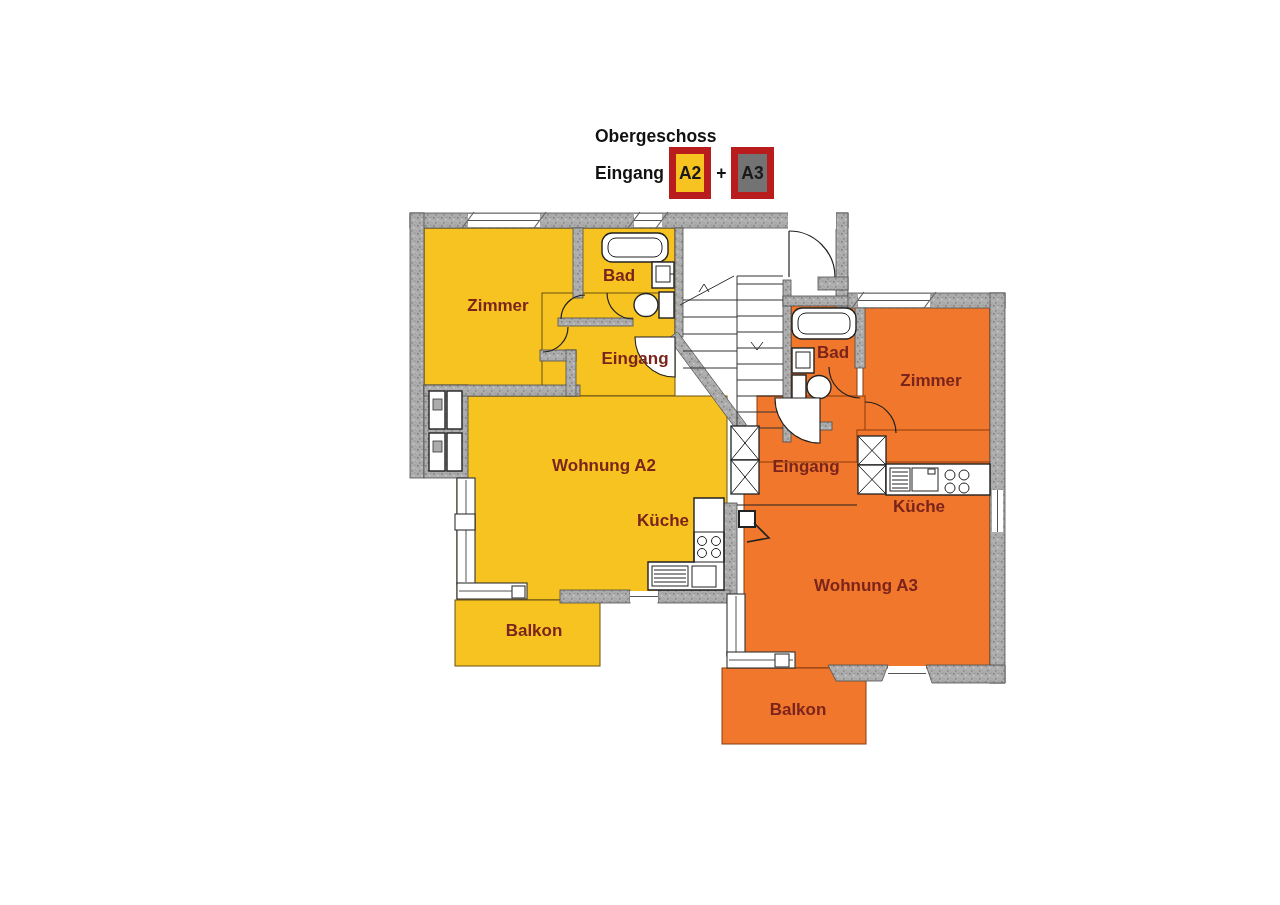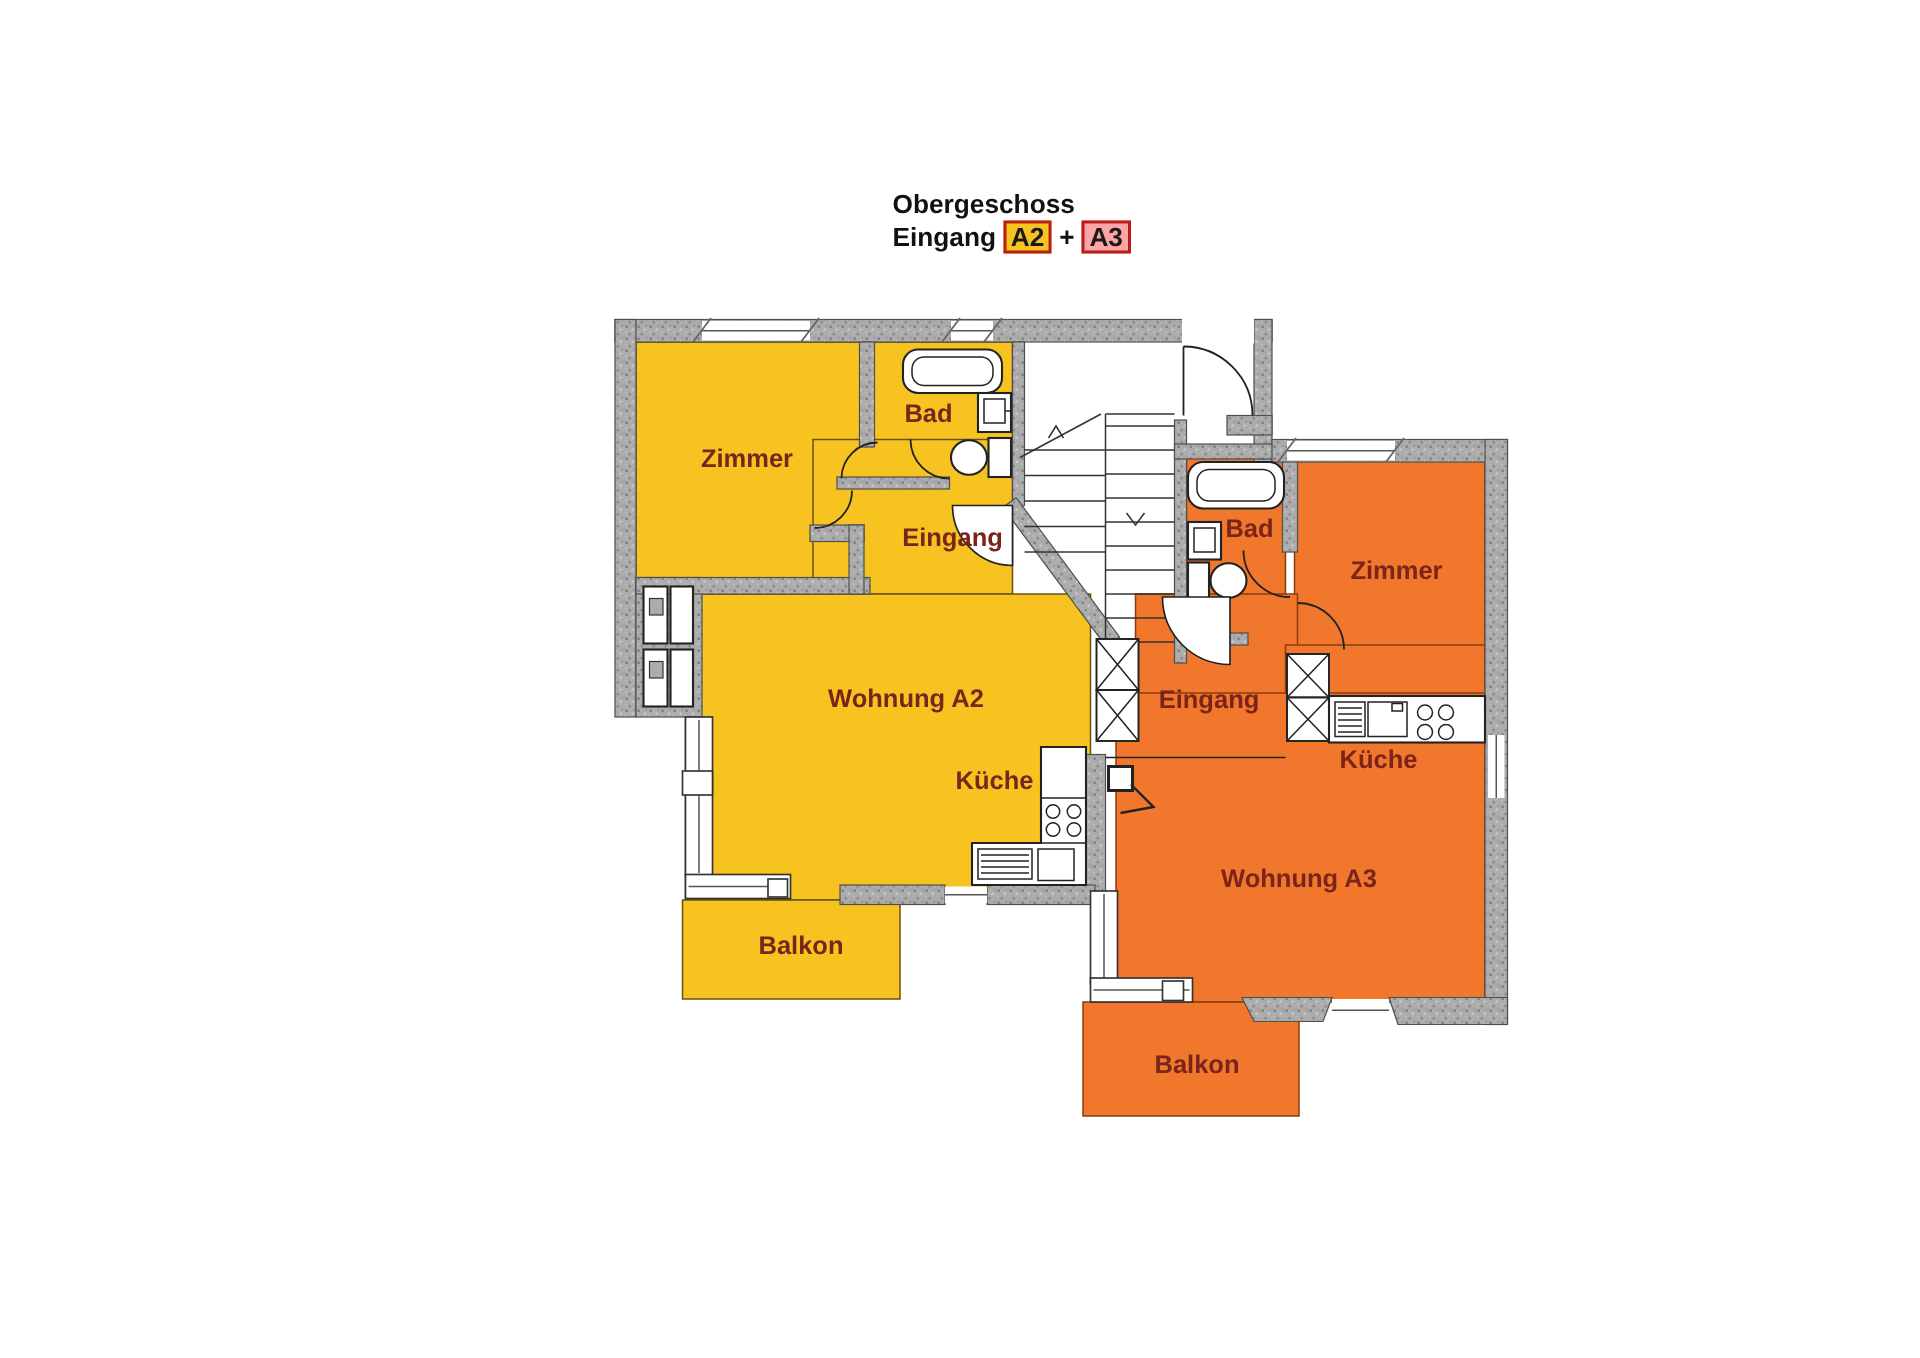--- a/index.html
+++ b/index.html
@@ -1,20 +1,20 @@
 <!DOCTYPE html>
 <html><head>
 <meta charset="utf-8">
 <style>
   html,body{margin:0;padding:0;background:#ffffff;}
   .stage{position:relative;width:1280px;height:905px;background:#ffffff;overflow:hidden;
          font-family:"Liberation Sans", sans-serif;}
   .titleblock{position:absolute;left:595px;top:125px;color:#111;font-size:17.5px;
               font-weight:600;line-height:22px;white-space:nowrap;}
-  .chip{display:inline-block;padding:0 3px;border:2px solid #b91c1c;color:#1a1a1a;
+  .chip{display:inline-block;padding:10px 3px;border:7px solid #b91c1c;color:#1a1a1a;
         font-weight:600;line-height:18px;}
   .chip.c-a2{background:#F6C320;}
   .chip.c-a3{background:#F0772B;}
   svg{position:absolute;left:0;top:0;}
   .a2f{fill:#F6C320;stroke:#6b5210;stroke-width:1;}
   .a3f{fill:#F0772B;stroke:#8a3c0e;stroke-width:1;}
   .balk{stroke-width:1;}
   .wall{fill:url(#wallpat);stroke:#4f4f4f;stroke-width:0.8;}
   .win{fill:#ffffff;stroke:none;}
   .winline{stroke:#555;stroke-width:1;fill:none;}
@@ -34,21 +34,21 @@
 <body>
 
 <div class="stage">
 
   <div class="titleblock">
     <div>Obergeschoss</div>
     <div>
       <span>Eingang</span>
       <span class="chip c-a2" style="background-color: rgb(246, 195, 32);">A2</span>
       <span>+</span>
-      <span class="chip c-a3" style="background-color: #fca5a5;">A3</span>
+      <span class="chip c-a3" style="background-color: #737373;">A3</span>
     </div>
   </div>
 
   <svg width="1280" height="905" viewBox="0 0 1280 905">
     <defs>
       <pattern id="wallpat" width="8" height="8" patternUnits="userSpaceOnUse">
         <rect width="8" height="8" fill="#ACACAC"></rect>
         <rect x="1" y="1" width="1.6" height="1.6" fill="#7f7f7f"></rect>
         <rect x="5" y="3" width="1.6" height="1.6" fill="#c9c9c9"></rect>
         <rect x="3" y="6" width="1.6" height="1.6" fill="#8a8a8a"></rect>

